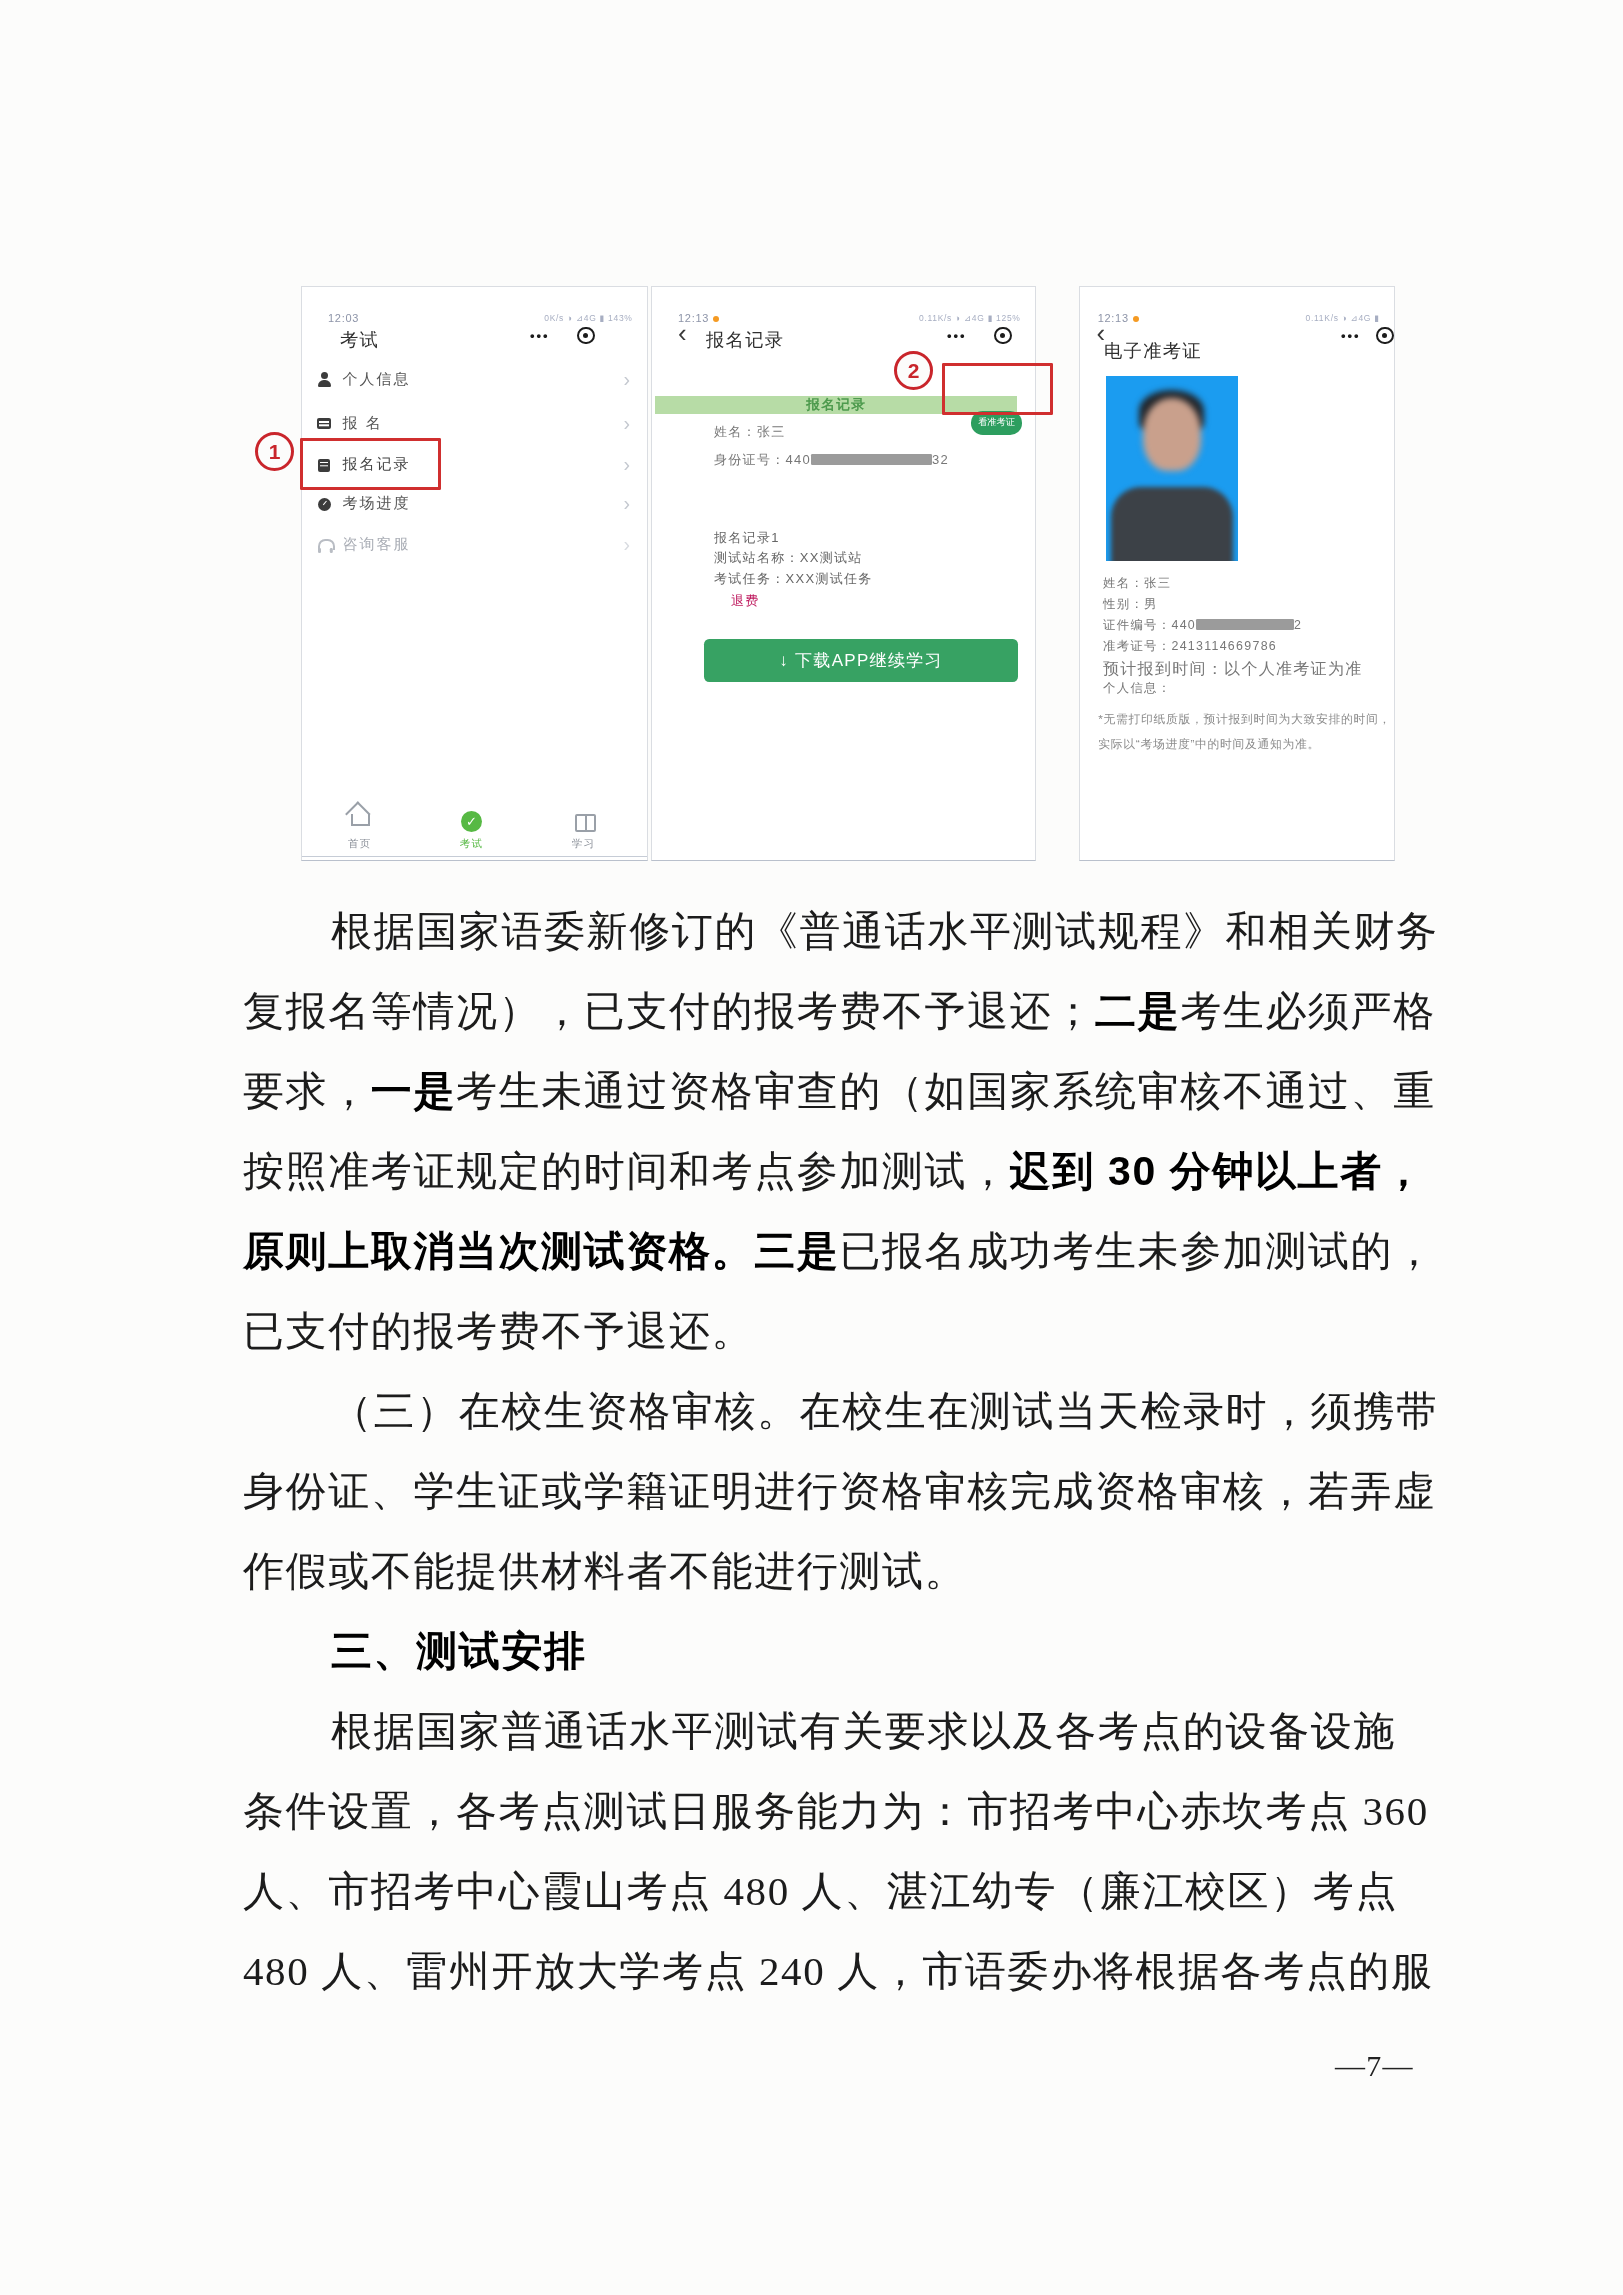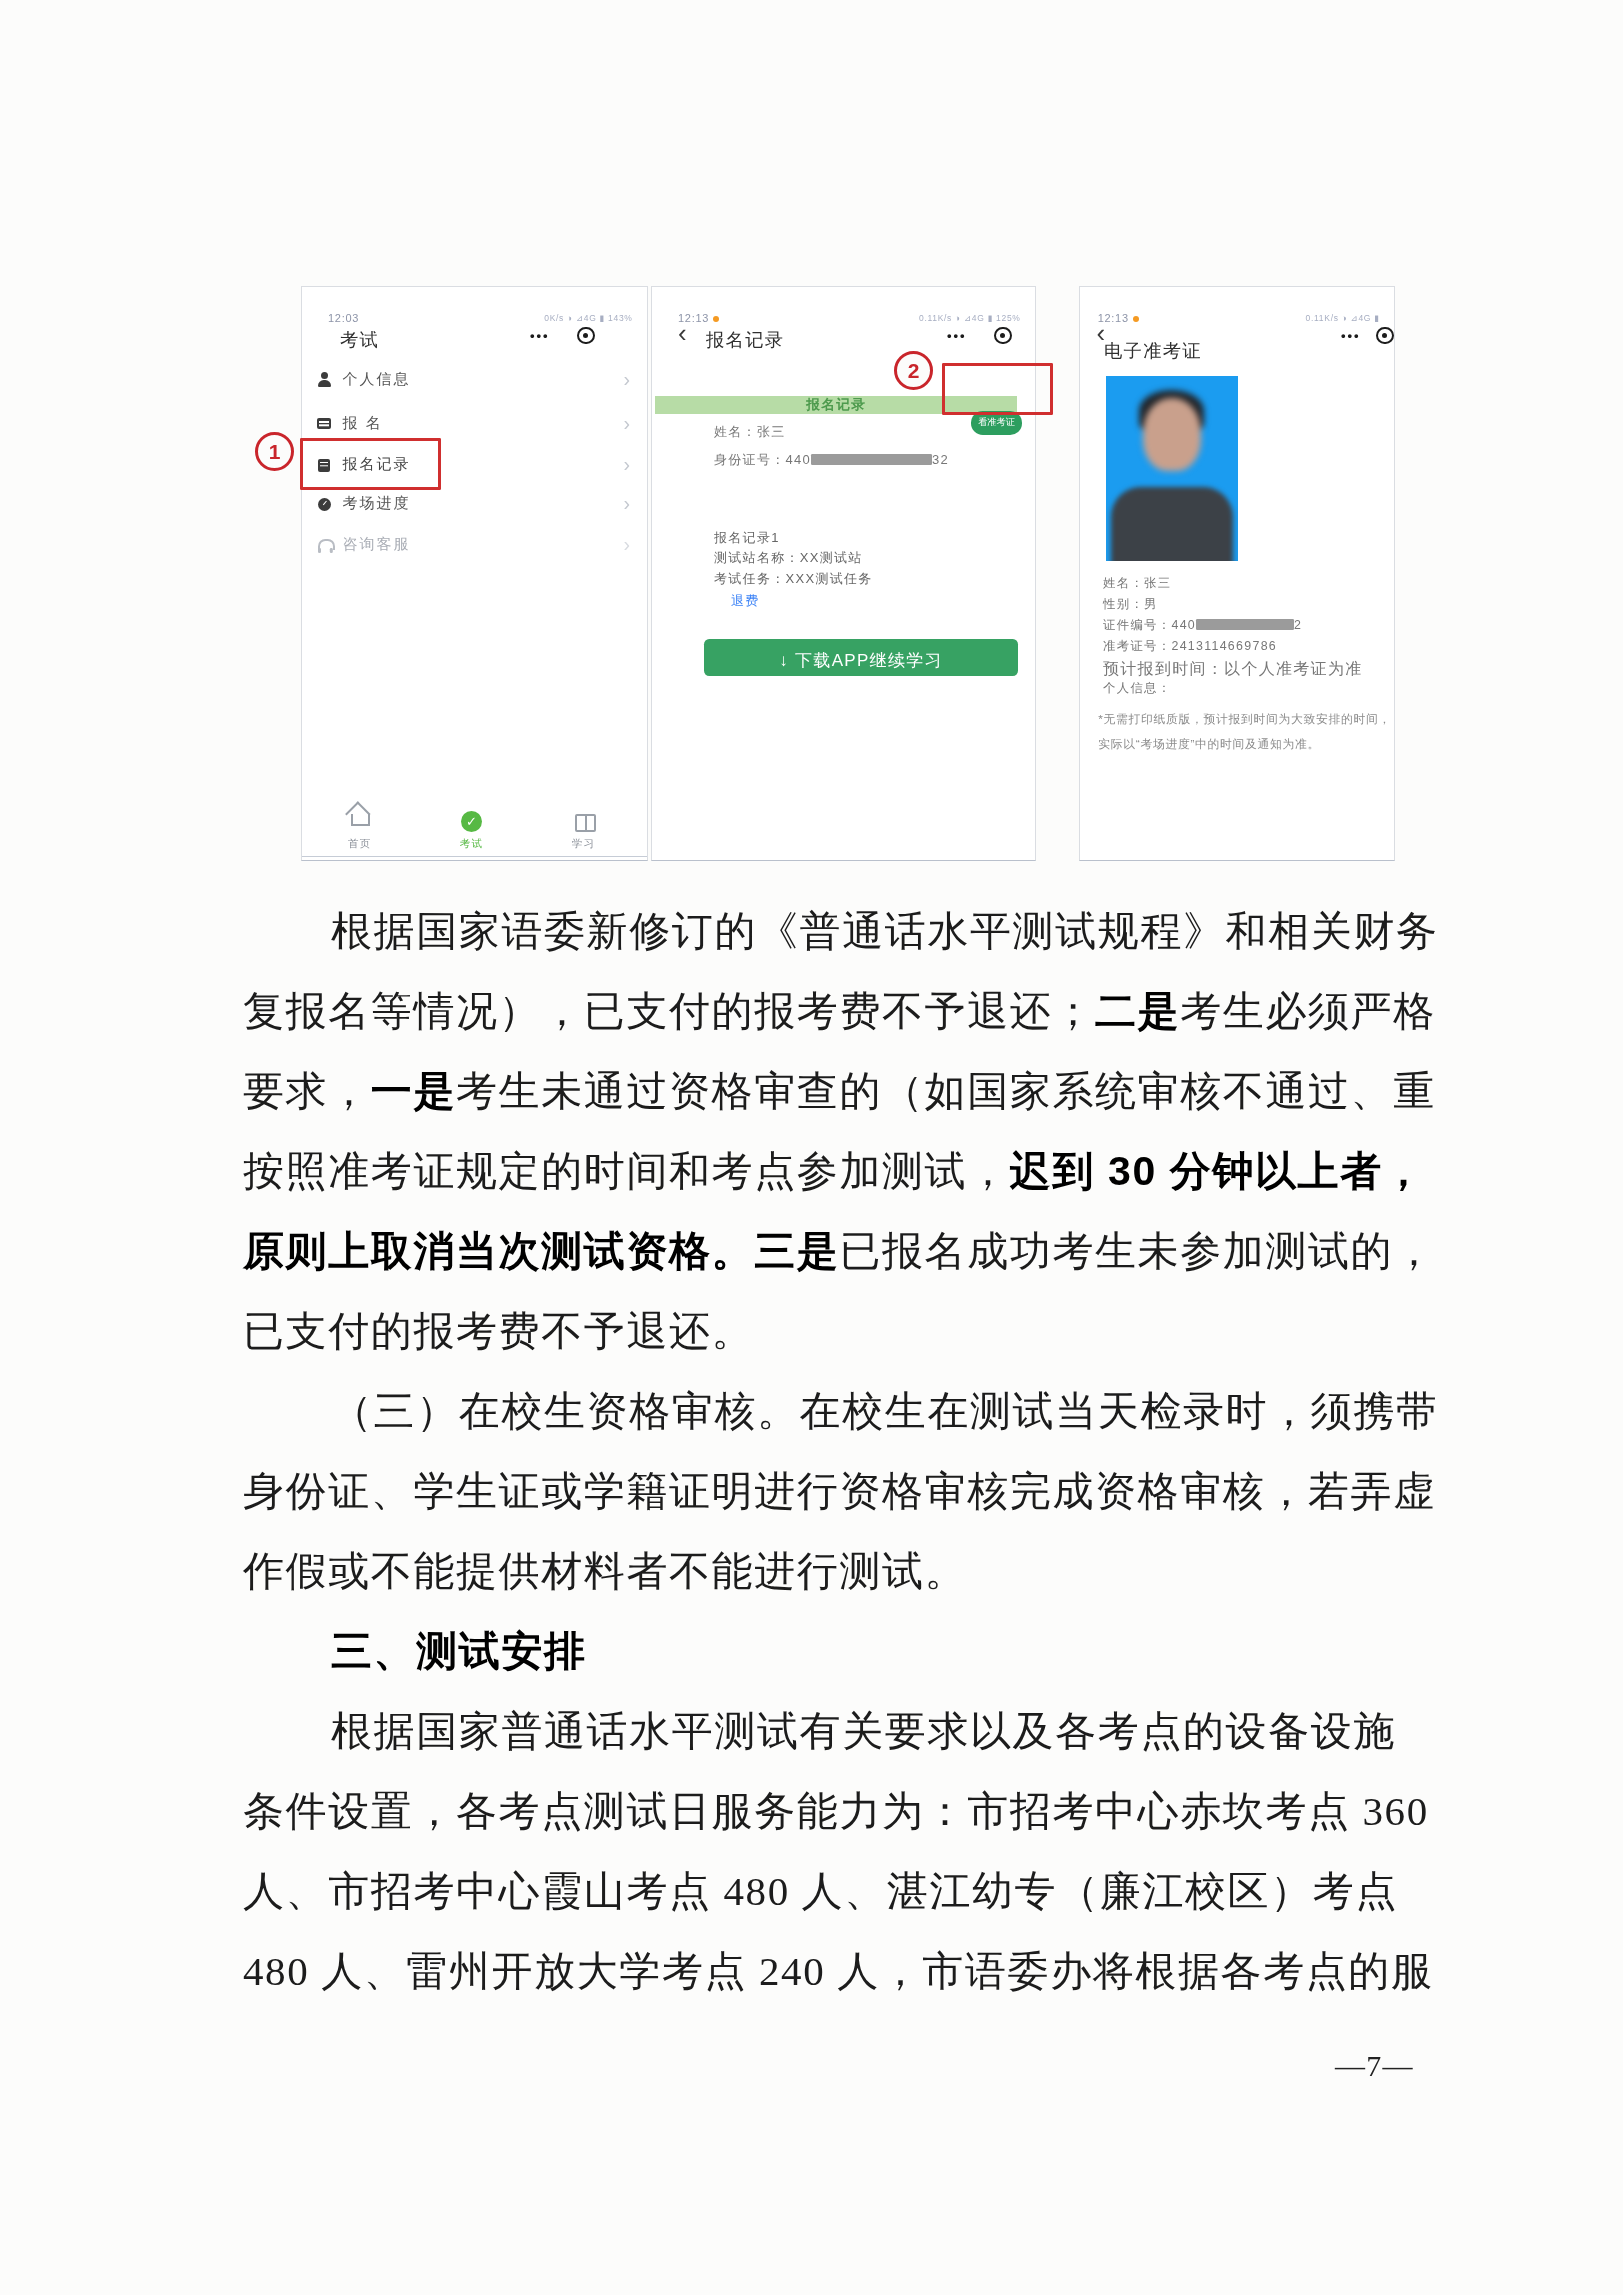--- a/index.html
+++ b/index.html
@@ -47,21 +47,21 @@
   .ic-home{position:absolute;left:50%;top:2.6px;width:14.4px;height:10.5px;margin-left:-8.5px;border:2px solid #9aa0a8;border-top:none;}
   .ic-home:before{content:"";position:absolute;left:-3.9px;top:-8.5px;width:15.7px;height:15.7px;border-top:2px solid #9aa0a8;border-left:2px solid #9aa0a8;transform:rotate(45deg);}
   .ic-exam{position:absolute;left:50%;top:0;width:21px;height:21px;margin-left:-10.5px;border-radius:50%;background:#57b944;color:#fff;font-size:13px;line-height:21px;text-align:center;}
   .ic-book{position:absolute;left:50%;top:2.6px;width:17px;height:14.4px;margin-left:-8.5px;border:2px solid #9aa0a8;border-radius:2px;}
   .ic-book:after{content:"";position:absolute;left:50%;top:0;width:2px;height:14.4px;background:#9aa0a8;margin-left:-0.7px;}
   
   .greenpill{position:absolute;background:#2d9e5f;border-radius:11.8px;color:#fff;text-align:center;cursor:pointer;margin-top:36px;}
   .banner{position:absolute;background:#b7dca6;color:#4d9a4d;text-align:center;font-weight:700;}
   .fieldrow{position:absolute;font-size:13px;color:#777;letter-spacing:1.3px;white-space:nowrap;}
   .redact{display:inline-block;height:11px;background:#9b9b9b;border-radius:1.3px;vertical-align:-1.3px;}
-  .linkblue{color:#3b82f6;cursor:pointer;}
+  .linkblue{color:#be185d;cursor:pointer;}
   .bigbtn{position:absolute;background:#37a263;border-radius:5.2px;color:#fff;text-align:center;cursor:pointer;}
   
   .idphoto{position:absolute;background:#1b9cf0;overflow:hidden;}
   .ph-head{position:absolute;left:50%;top:22px;width:58px;height:73px;margin-left:-29px;border-radius:48% 48% 42% 42%;background:#c9a08c;filter:blur(3.3px);}
   .ph-hair{position:absolute;left:50%;top:14.4px;width:65px;height:41px;margin-left:-33px;border-radius:50% 50% 20% 20%;background:#23262b;filter:blur(3.3px);}
   .ph-body{position:absolute;left:50%;bottom:-5.2px;width:122px;height:79px;margin-left:-61px;border-radius:30px 30px 0 0;background:#3c4147;filter:blur(2.6px);}
   .note{position:absolute;font-size:11.8px;color:#8b8b8b;letter-spacing:0.7px;white-space:nowrap;}
   
   #bodytext{position:absolute;left:243px;top:891px;width:1198px;}
   .bl{height:80px;line-height:80px;font-family:"Liberation Serif",serif;font-size:41px;
@@ -167,21 +167,21 @@
     <div class="fieldrow" style="left:62px;top:136px;">姓名：张三</div>
     <div class="fieldrow" style="left:62px;top:164px;">
       <span>身份证号：440</span><span class="redact" style="width:121px;"></span><span>32</span>
     </div>
 
     <div class="fieldrow" style="left:62px;top:242px;color:#666;">报名记录1</div>
     <div class="fieldrow" style="left:62px;top:262px;color:#666;">测试站名称：XX测试站</div>
     <div class="fieldrow" style="left:62px;top:283px;color:#666;">考试任务：XXX测试任务</div>
     <div class="fieldrow linkblue" style="left:79px;top:305px;">退费</div>
 
-    <div class="bigbtn" style="left:52px;top:352px;width:314px;height:37px;line-height:43px;font-size:17px;letter-spacing:1.3px;">
+    <div class="bigbtn" style="left:52px;top:352px;width:314px;height:43px;line-height:43px;font-size:17px;letter-spacing:1.3px;">
       <span>↓</span>
       <span>下载APP继续学习</span>
     </div>
   </div>
 
   <div class="card" style="left:1079px;width:314px;">
     <div class="statusbar">
       <span class="st-left" style="left:17.7px;"><span>12:13</span><span class="odot"></span></span>
       <span class="st-right">0.11K/s ◑ ⊿4G ▮</span>
     </div>

